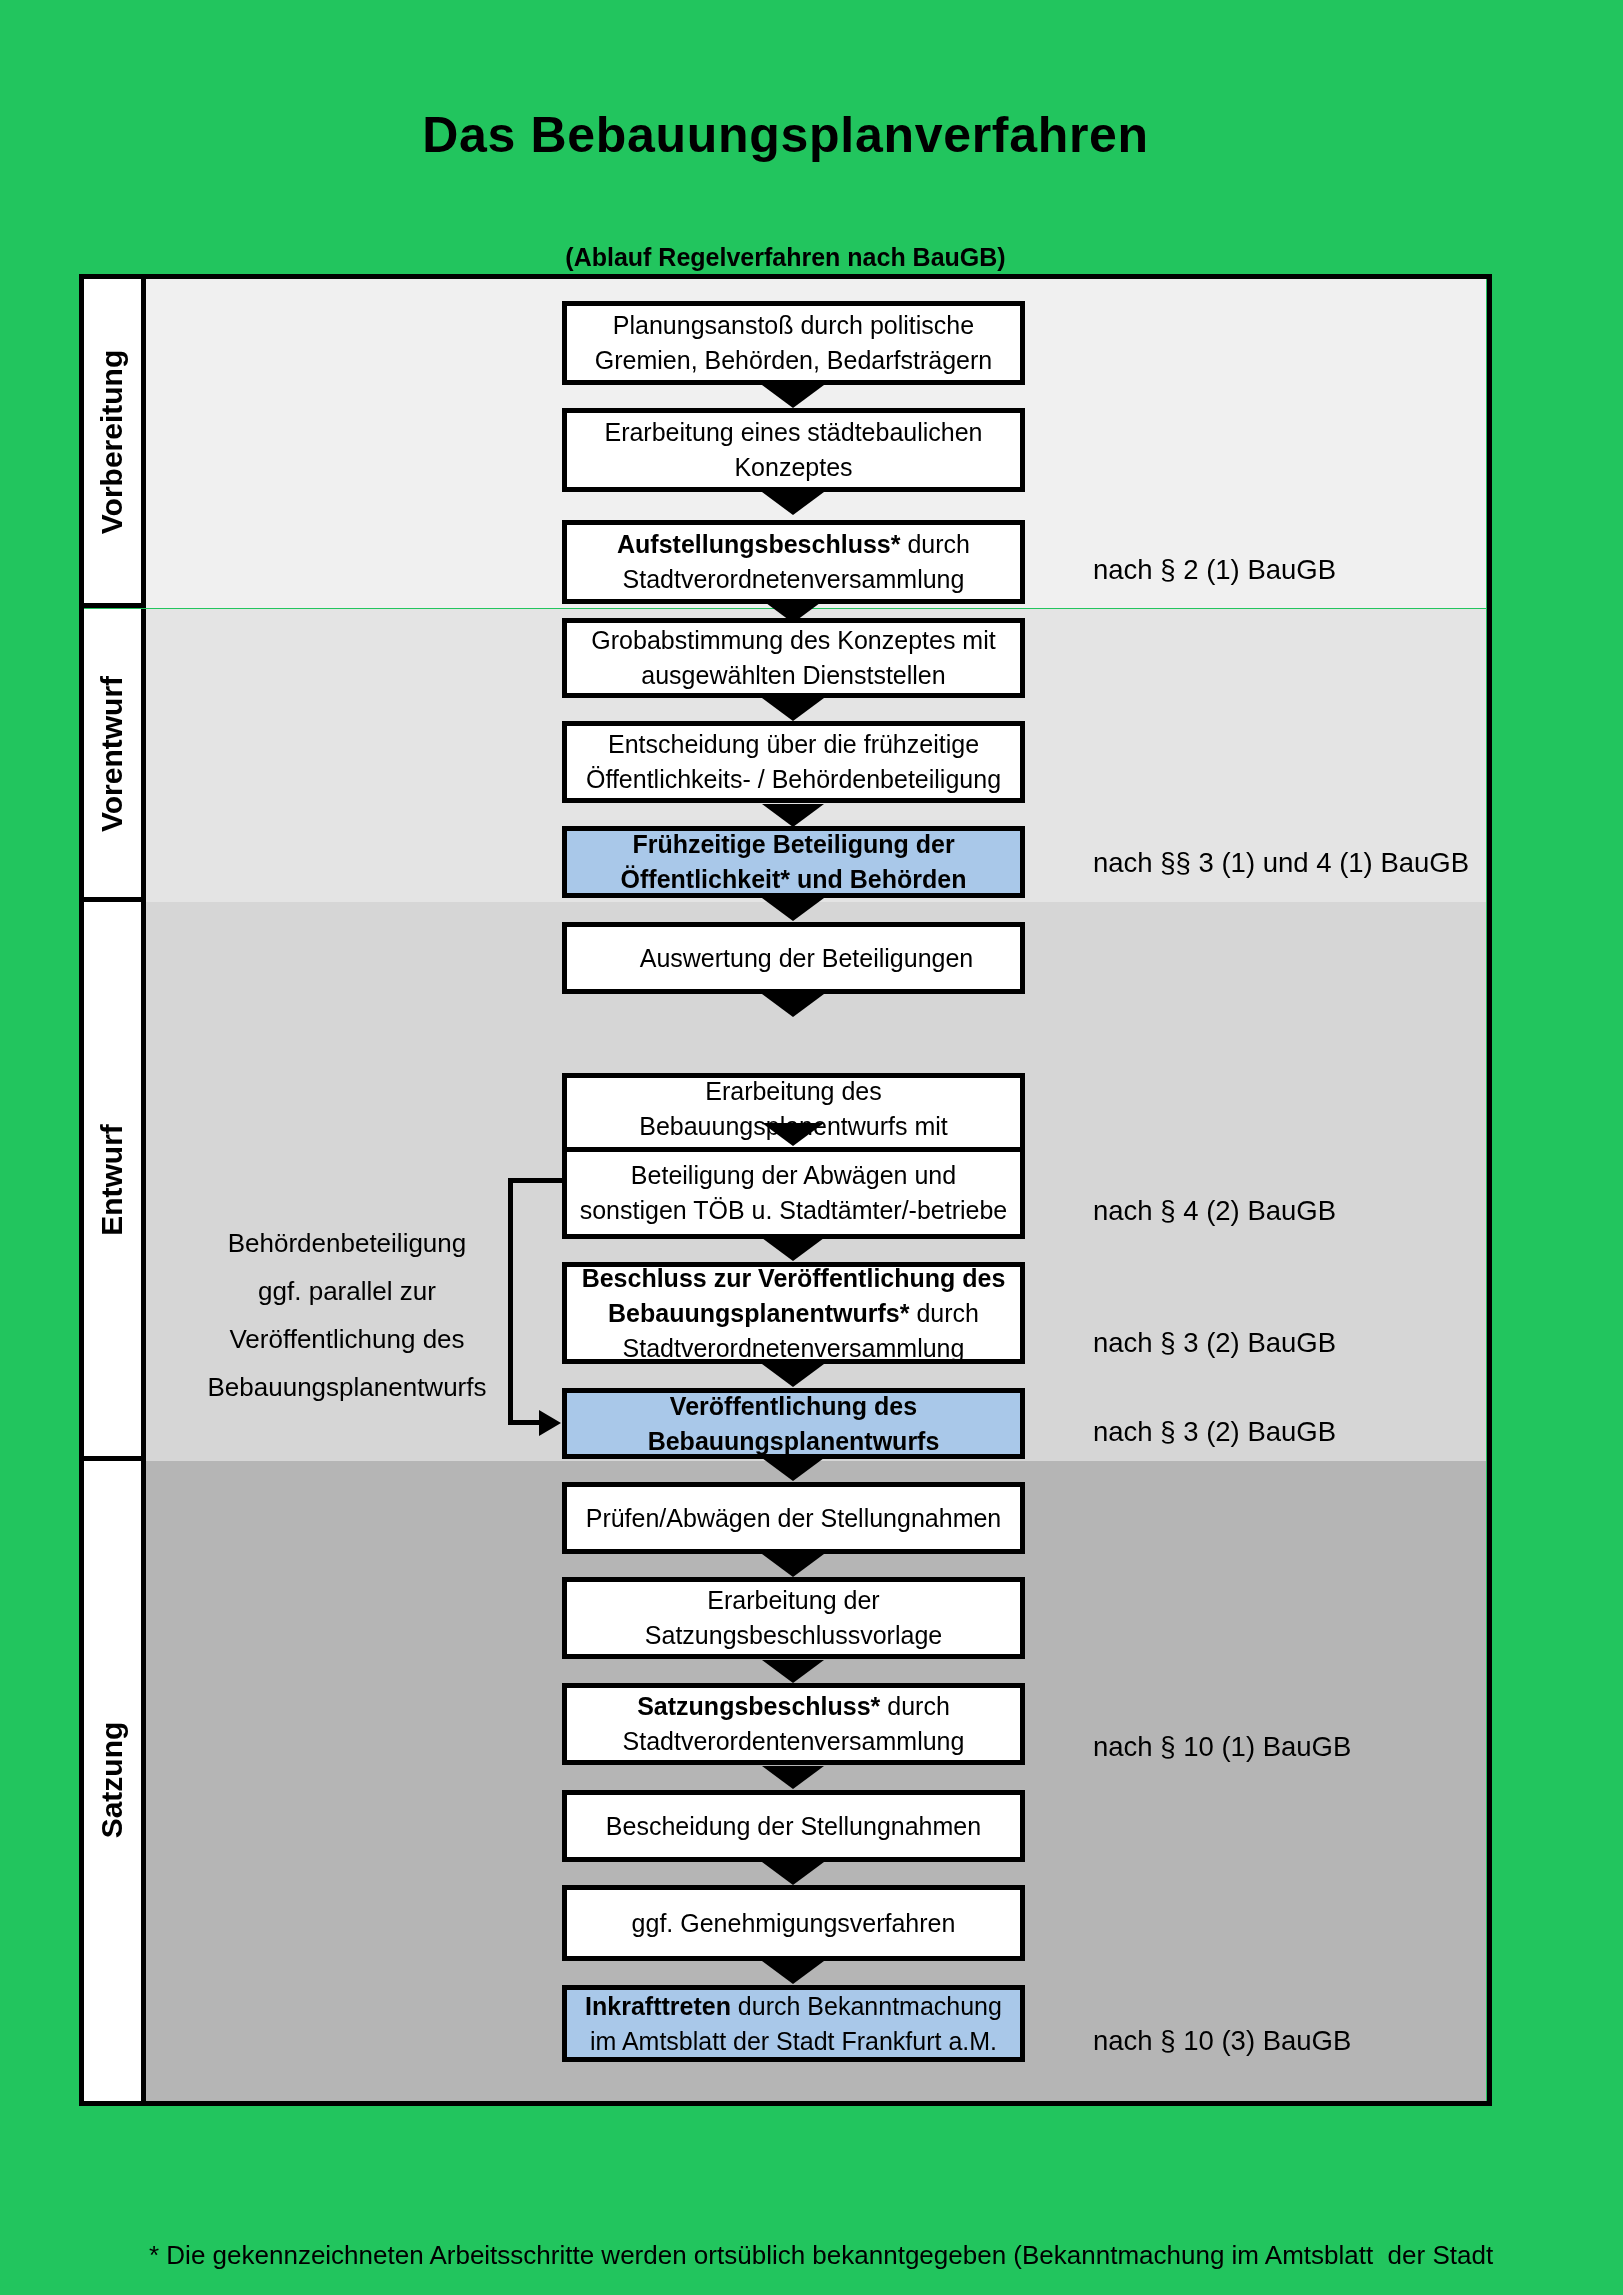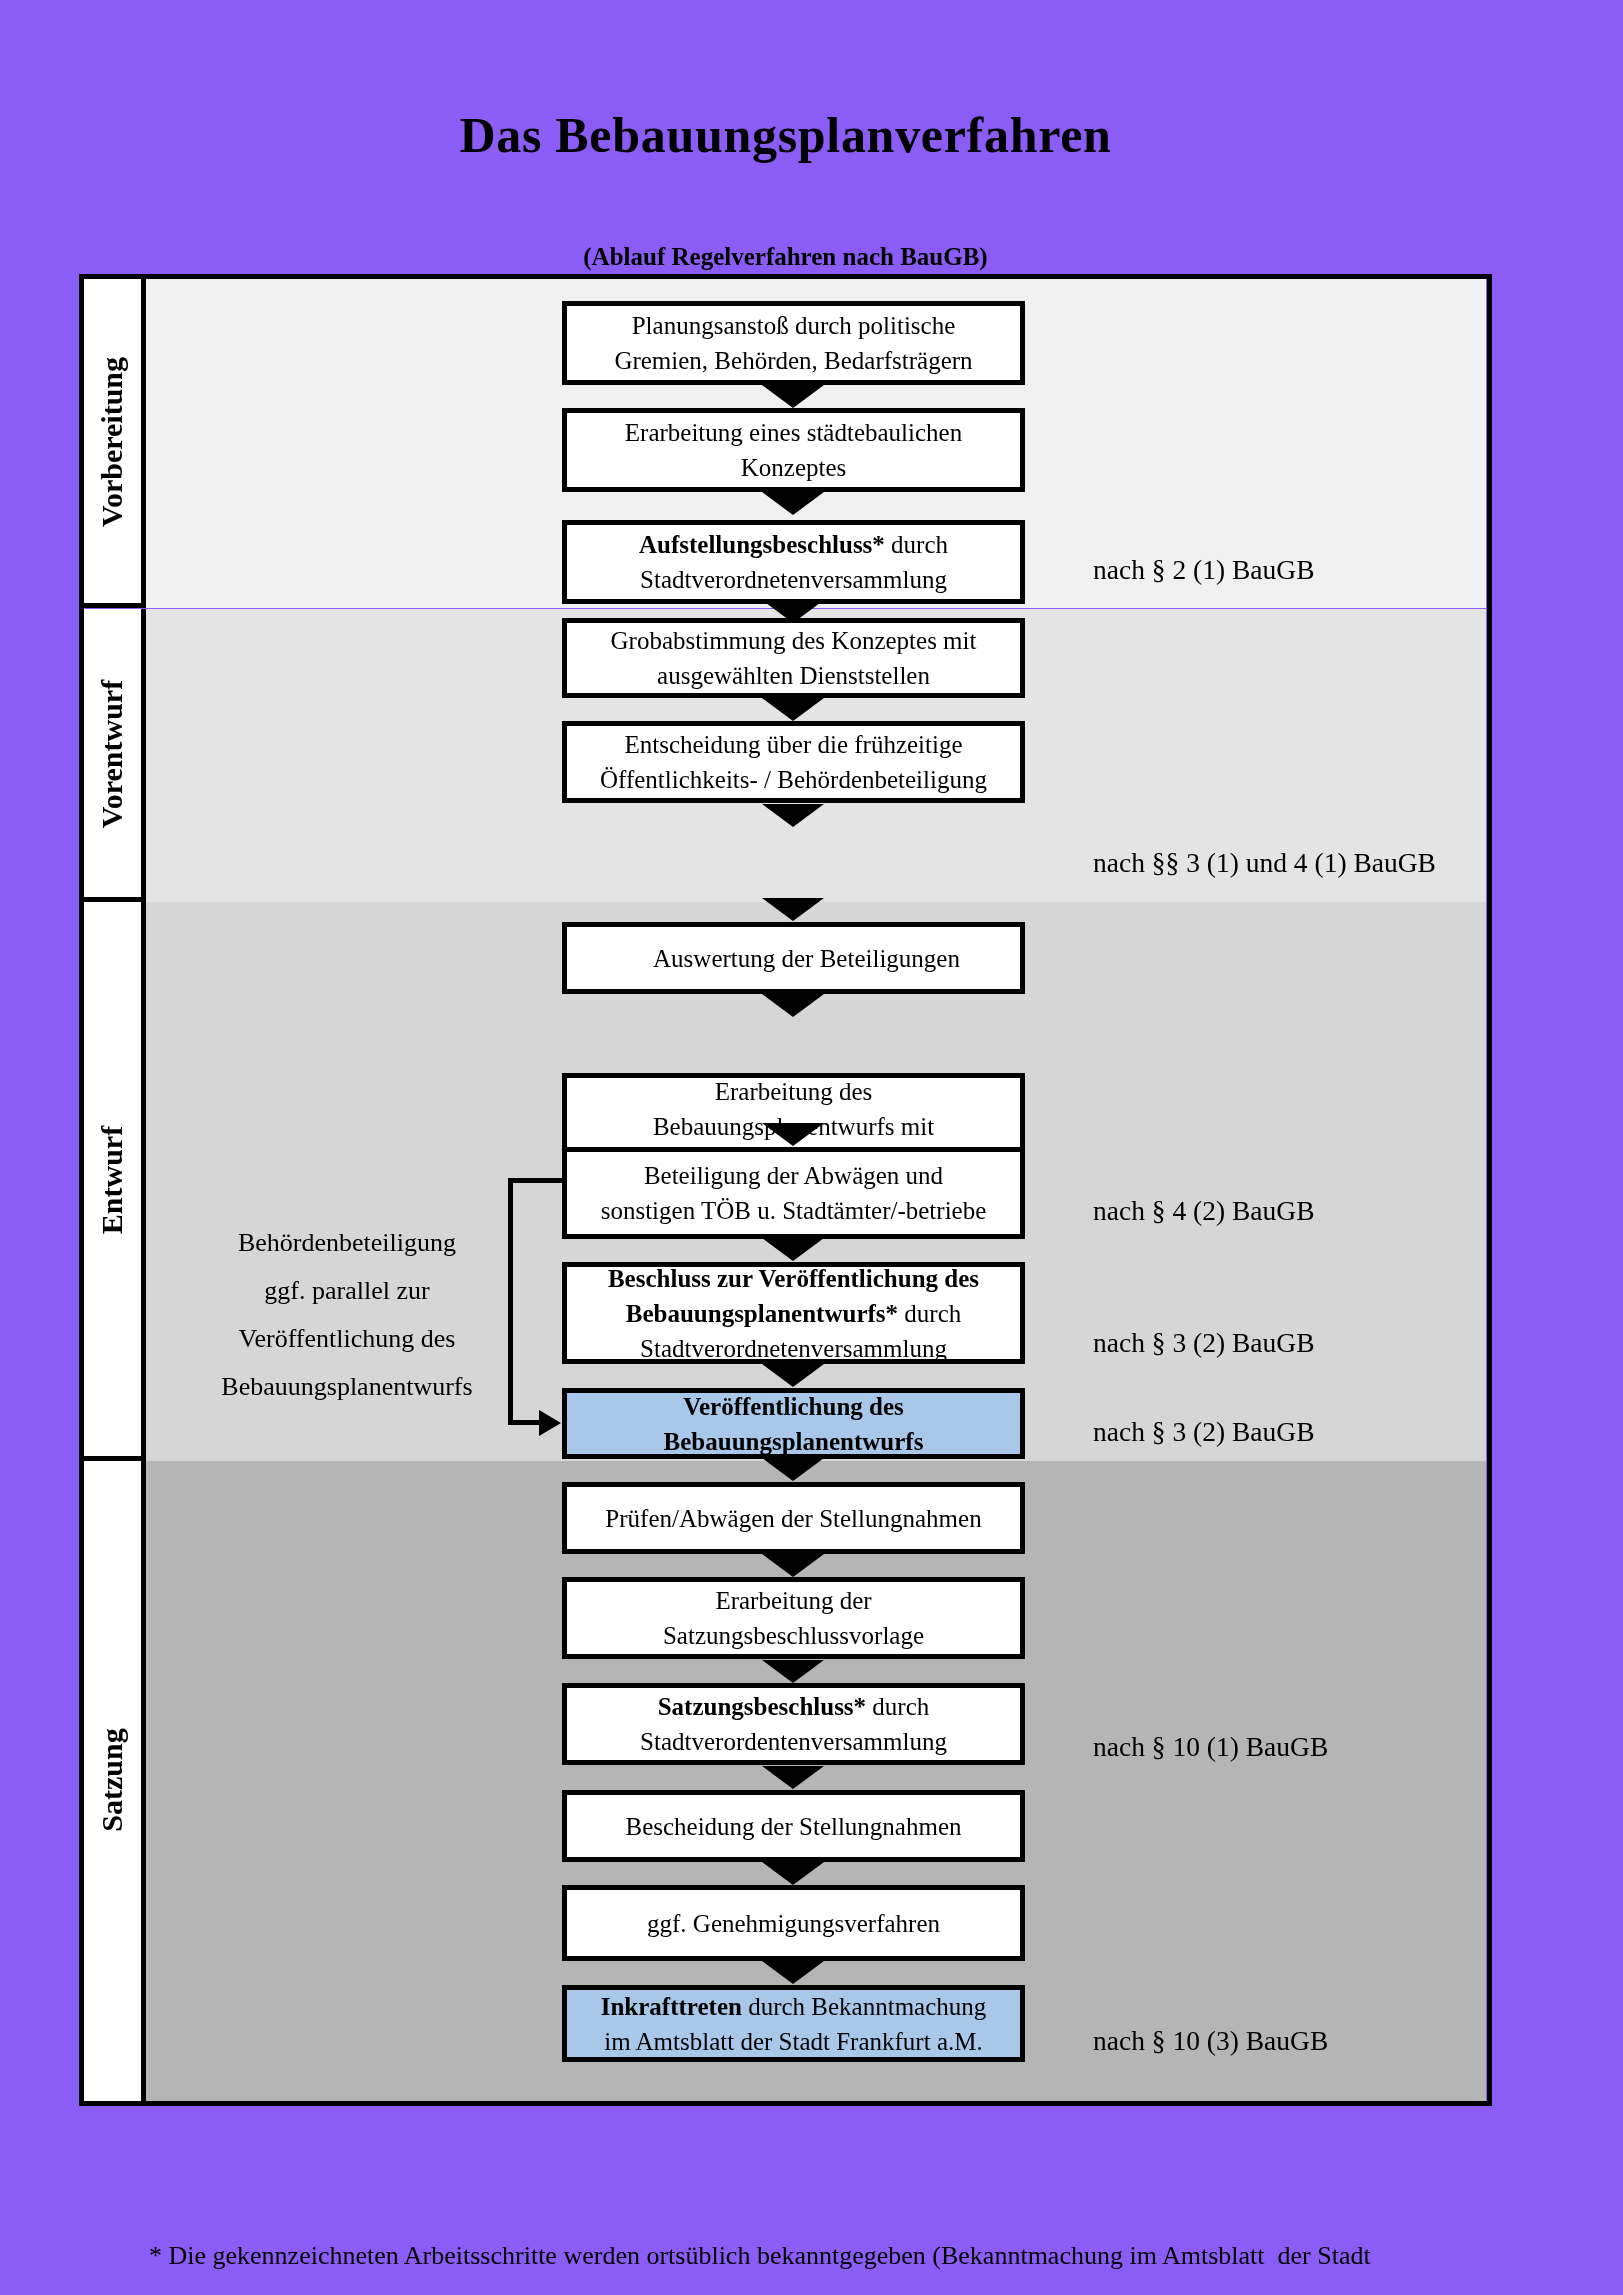--- a/index.html
+++ b/index.html
@@ -1,17 +1,17 @@
 <!DOCTYPE html>
 <html style="font-size:10.5px"><head>
 <meta charset="utf-8">
 <style>
   html,body{margin:0;padding:0;background:#ffffff;}
-  .page{position:relative;width:1623px;height:2295px;background:#8b5cf6;
-        font-family:Liberation Serif, serif;color:#000;overflow:hidden;}
+  .page{position:relative;width:1623px;height:2295px;background:#22c55e;
+        font-family:Liberation Sans, sans-serif;color:#000;overflow:hidden;}
 
   .title{position:absolute;left:79px;width:1413px;top:106px;text-align:center;
          font-size:50px;font-weight:bold;letter-spacing:0.7px;}
   .subtitle{position:absolute;left:79px;width:1413px;top:243px;text-align:center;
             font-size:25px;font-weight:bold;}
 
   .frame{position:absolute;left:79px;top:274px;width:1413px;height:1832px;
          border:5.2px solid #000;box-sizing:border-box;}
 
   .band{position:absolute;left:145px;width:1341px;}
@@ -95,20 +95,24 @@
     <div class="bl"><span class="b"></span><span>ausgewählten Dienststellen</span></div>
   </div>
   <div class="arr" style="top:698px;"></div>
 
   <div class="box" style="top:721px;height:82px;">
     <div class="bl"><span class="b"></span><span>Entscheidung über die frühzeitige</span></div>
     <div class="bl"><span class="b"></span><span>Öffentlichkeits- / Behördenbeteiligung</span></div>
   </div>
   <div class="arr" style="top:804px;"></div>
 
+  <div class="box" style="top: 826px; height: 72px; background: rgb(169, 200, 233);">
+    <div class="bl"><span class="b">Frühzeitige Beteiligung der</span><span></span></div>
+    <div class="bl"><span class="b">Öffentlichkeit* und Behörden</span><span></span></div>
+  </div>
   <div class="arr" style="top:898px;"></div>
   <div class="ref" style="top:847px;">nach §§ 3 (1) und 4 (1) BauGB</div>
 
   <div class="box" style="top:922px;height:72px;padding-left:26px;">
     <div class="bl"><span class="b"></span><span>Auswertung der Beteiligungen</span></div>
   </div>
   <div class="arr" style="top:994px;"></div>
 
   <div class="box" style="top:1073px;height:106px;align-items:center;">
     <div class="bl"><span class="b"></span><span>Erarbeitung des</span></div>

